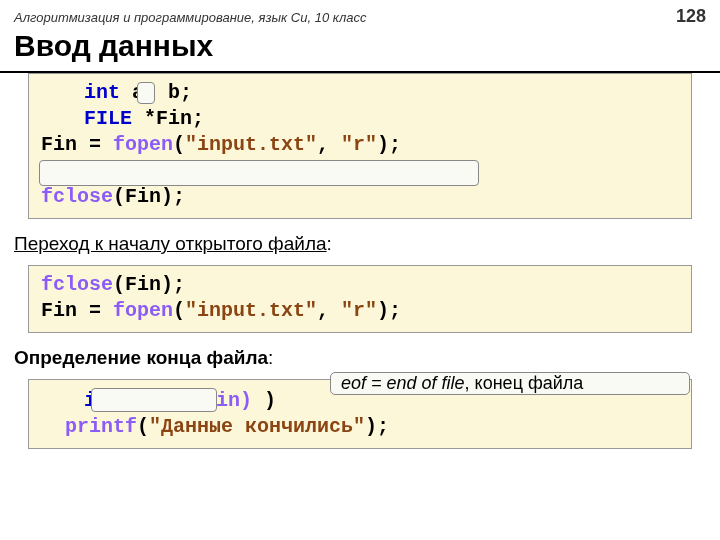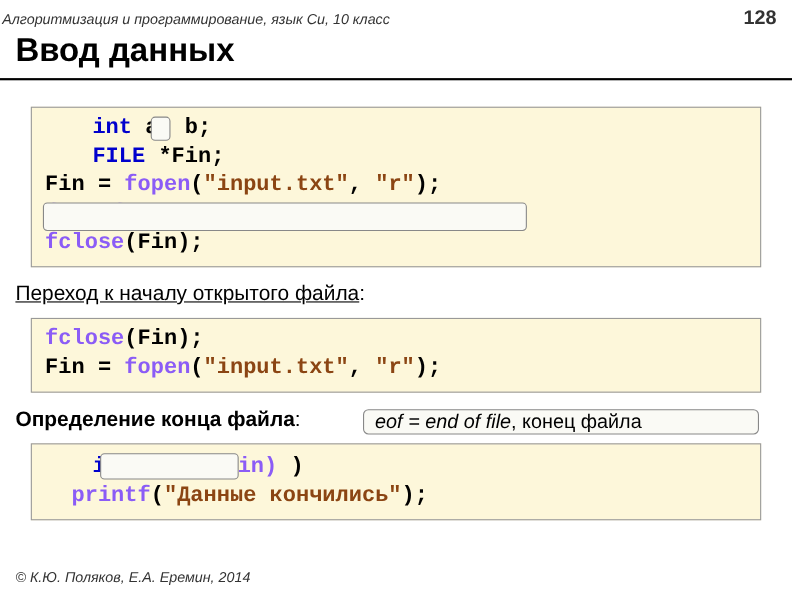--- a/index.html
+++ b/index.html
@@ -8,36 +8,36 @@
     height: 540px;
     background: #fff;
     font-family: Arial, sans-serif;
     position: relative;
     overflow: hidden;
   }
   .header-line {
     display: flex;
     justify-content: space-between;
     align-items: baseline;
-    padding: 6px 14px 2px 2px;
+    padding: 6px 14px 2px 14px;
     font-style: italic;
     font-size: 13px;
     color: #333;
   }
   .page-num {
     font-weight: bold;
     font-style: normal;
     font-size: 18px;
   }
   .title {
     font-size: 30px;
     font-weight: bold;
     padding: 0 14px 8px 14px;
     border-bottom: 2px solid #000;
-    margin-bottom: 24px;
+    margin-bottom: 0;
   }
   .code-box {
     margin: 0 28px 10px 28px;
     background: #fdf7da;
     border: 1px solid #999;
     padding: 6px 12px 8px 12px;
     font-family: "Courier New", monospace;
     font-size: 20px;
     font-weight: bold;
     line-height: 1.3;
@@ -124,14 +124,13 @@
   <span class="eof">eof = end of file</span><span>, конец файла</span>
 </div>
 
 <div class="code-box" style="padding-top:8px;">
   <div class="highlight-box hl-feof"></div>
   <div><span class="kw-blue">if</span><span> ( </span><span class="kw-teal">feof(Fin)</span><span> )</span></div>
   <div><span class="kw-teal" style="white-space:pre">  printf</span><span>(</span><span class="kw-brown">"Данные кончились"</span><span>);</span></div>
 </div>
 
 <div class="footer">
-  <span>© К.Ю. Поляков, Е.А. Еремин, 2014</span>
 </div>
 
 </body></html>

